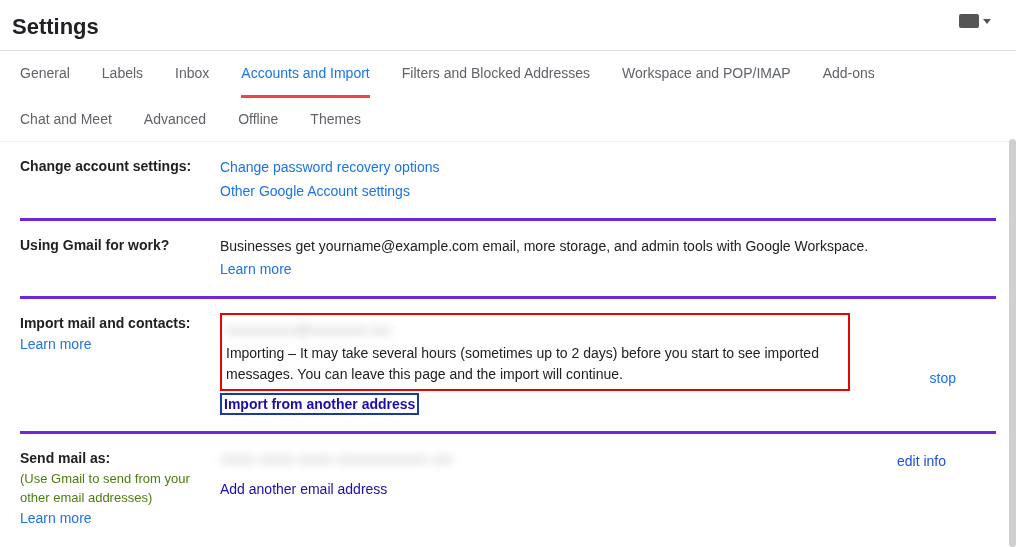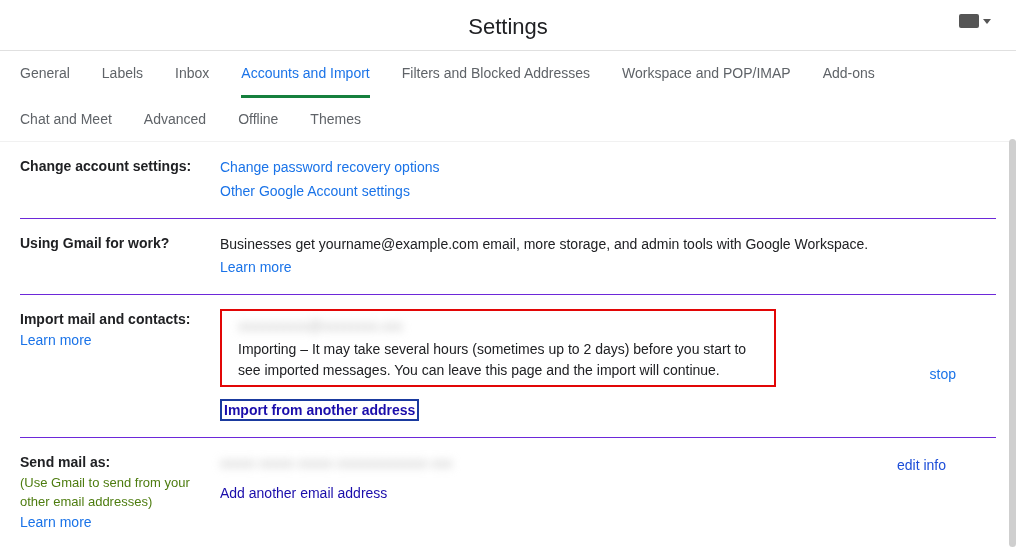--- a/index.html
+++ b/index.html
@@ -8,24 +8,23 @@
     font-size: 14px;
     color: #202124;
     background: #fff;
     width: 1016px;
     height: 547px;
     overflow: hidden;
     position: relative;
   }
   .page-title {
     font-size: 22px;
-    font-weight: 400;
-    padding: 14px 20px 10px 20px;
-    color: #202124;
-    text-align: center;
+    font-weight: 700;
+    padding: 14px 20px 10px 12px;
+    color: #202124;
   }
   .top-divider {
     border-bottom: 1px solid #e0e0e0;
     position: relative;
   }
   .top-actions {
     position: absolute;
     right: 25px;
     top: 14px;
     display: flex;
@@ -54,42 +53,42 @@
   .tab {
     padding: 14px 0 14px 0;
     color: #5f6368;
     font-size: 14px;
     font-weight: 500;
     cursor: pointer;
     white-space: nowrap;
   }
   .tab.active {
     color: #1a73e8;
-    border-bottom: 3px solid #15803d;
+    border-bottom: 3px solid #ef4444;
     margin-bottom: -1px;
   }
   .content {
     padding: 0 20px;
     position: relative;
     height: 410px;
     overflow: hidden;
   }
   .scrollbar-fake {
     position: absolute;
     right: 0;
     top: 139px;
     width: 7px;
     height: 408px;
     background: #cfcfcf;
     border-radius: 4px;
   }
   .section {
     display: flex;
     padding: 14px 0;
-    border-bottom: 1px solid #6d28d9;
+    border-bottom: 3px solid #6d28d9;
     gap: 10px;
   }
   .section-label {
     width: 190px;
     flex-shrink: 0;
     font-weight: 700;
     color: #202124;
     line-height: 1.5;
   }
   .section-label .sublabel {
@@ -112,23 +111,23 @@
     font-weight: 400;
     cursor: pointer;
   }
   .link-learn {
     color: #1a73e8;
     cursor: pointer;
     font-weight: 400;
   }
   .redbox {
     border: 2px solid #e20606;
-    padding: 4px 8px 4px 16px;
-    width: 556px;
-    margin-bottom: 12px;
+    padding: 4px 8px 4px 4px;
+    width: 630px;
+    margin-bottom: 2px;
   }
   .blurred {
     filter: blur(4px);
     color: #bbb;
     user-select: none;
   }
   .highlight-link {
     color: #1a0dab;
     font-weight: 700;
     border: 2px solid #1a3a9f;

